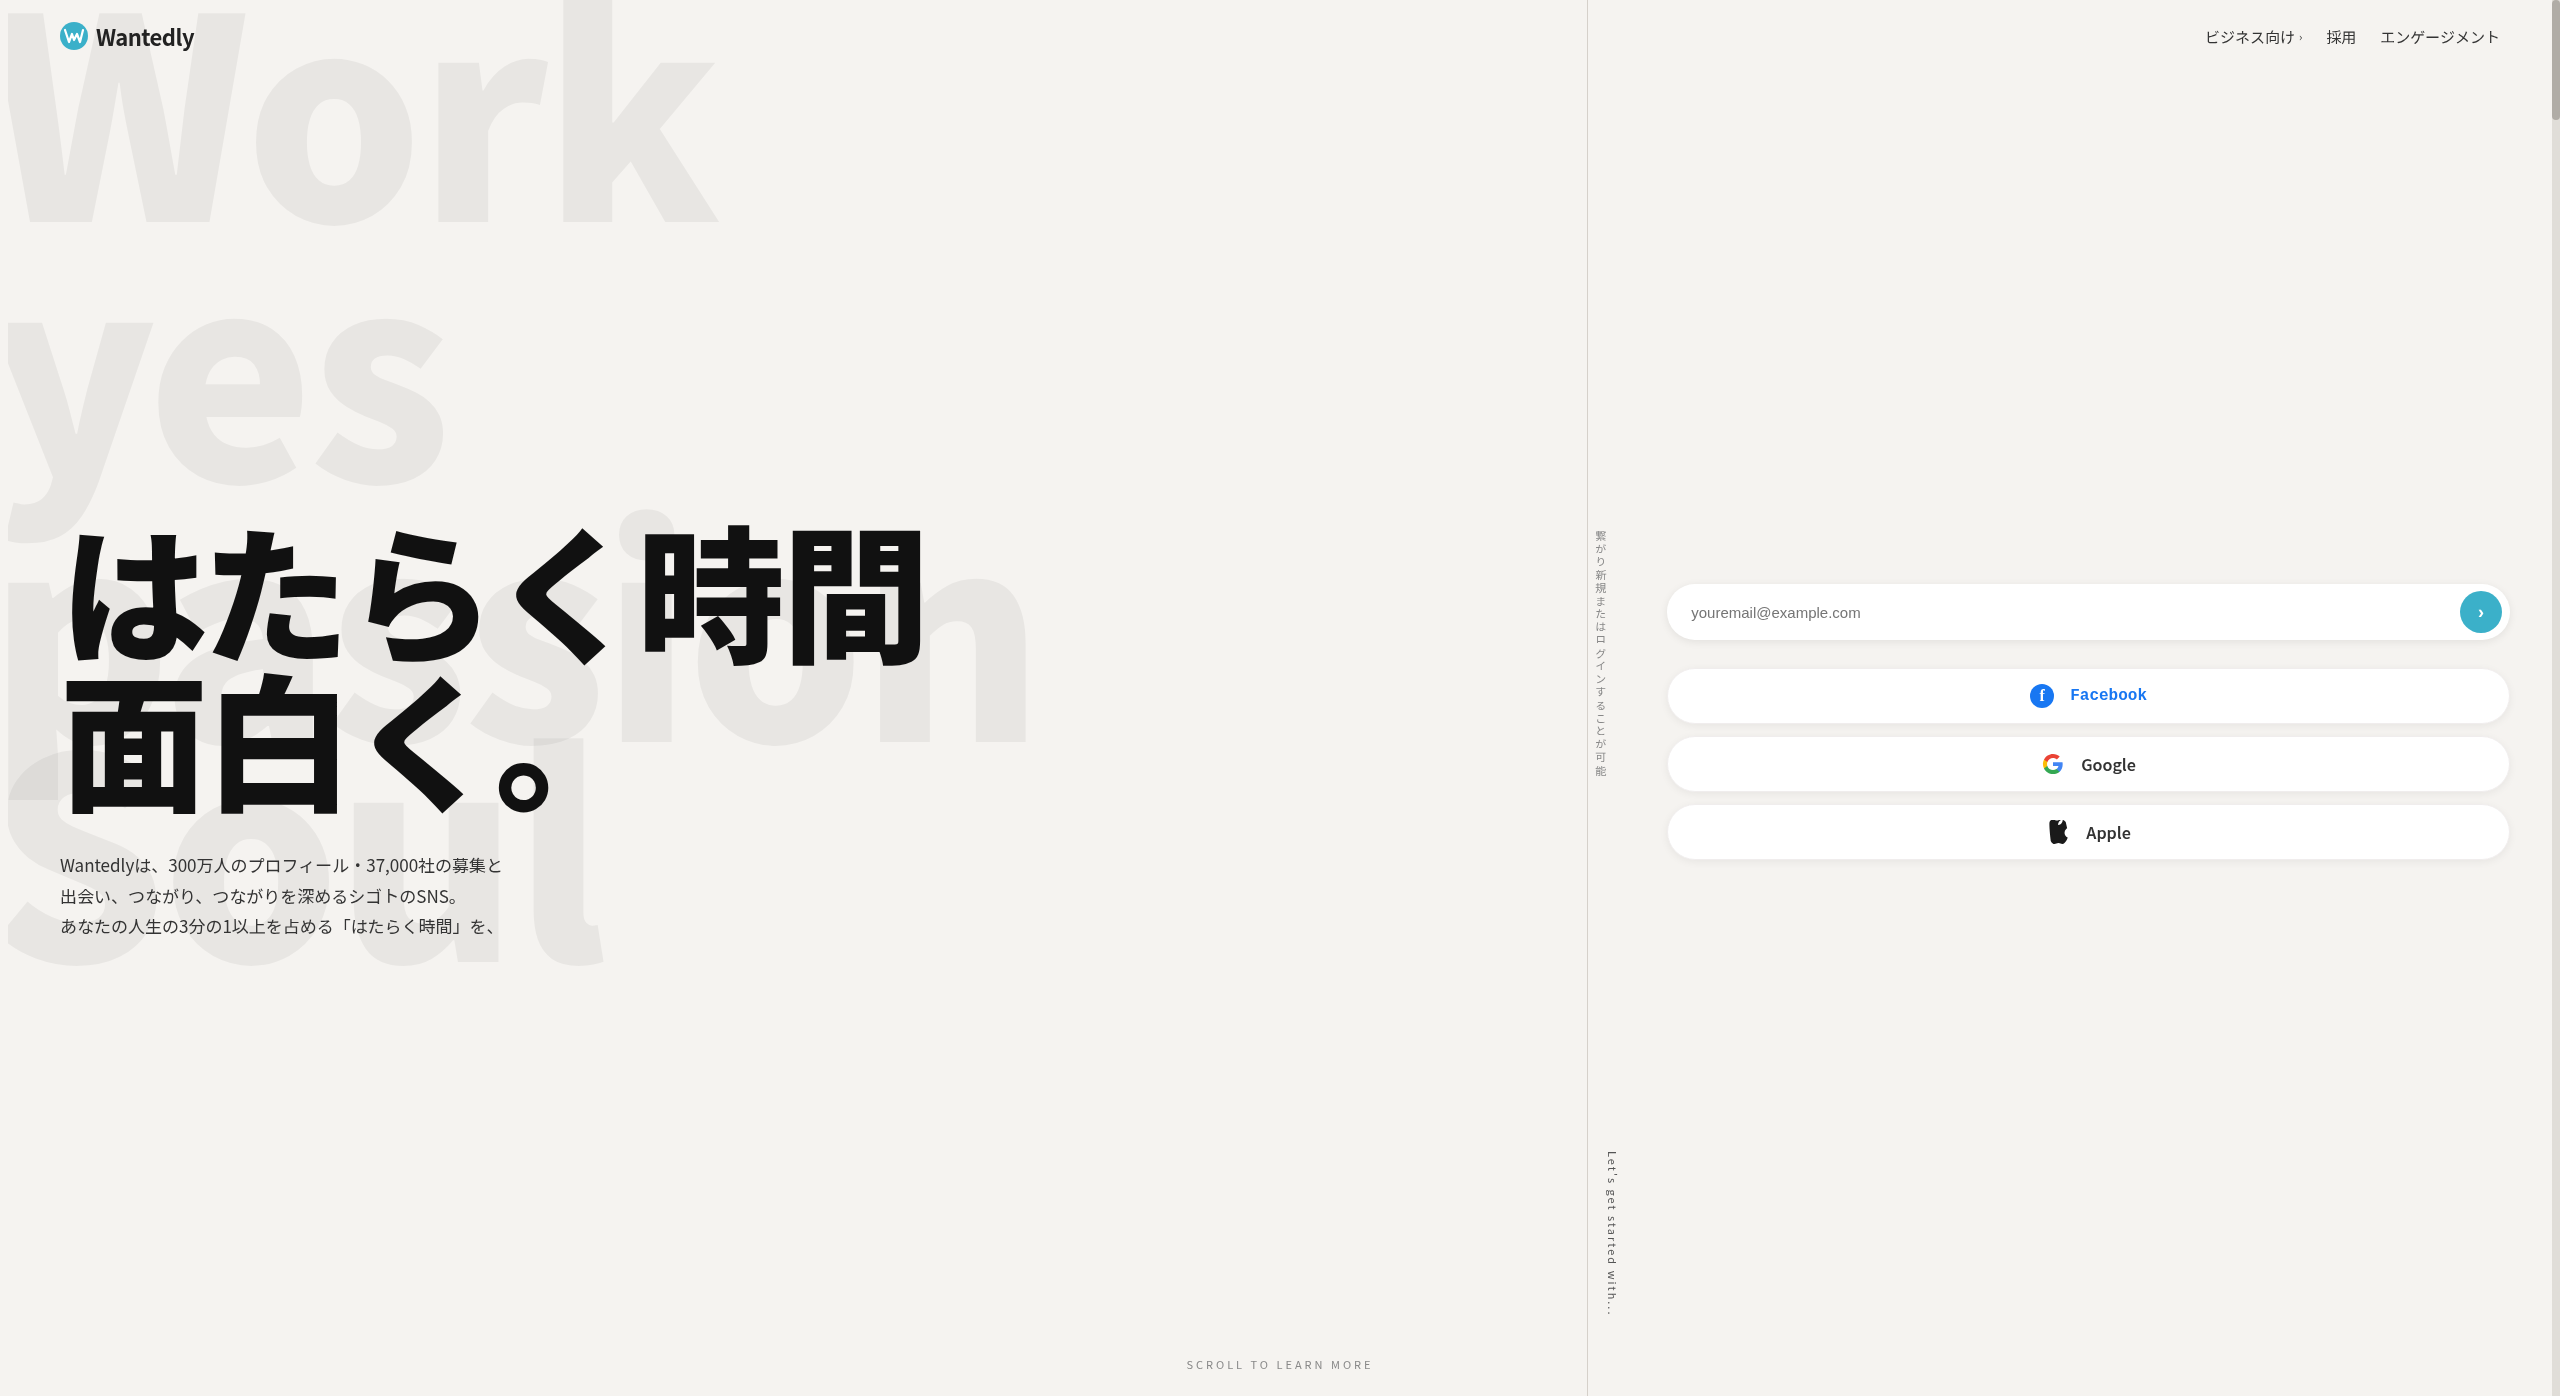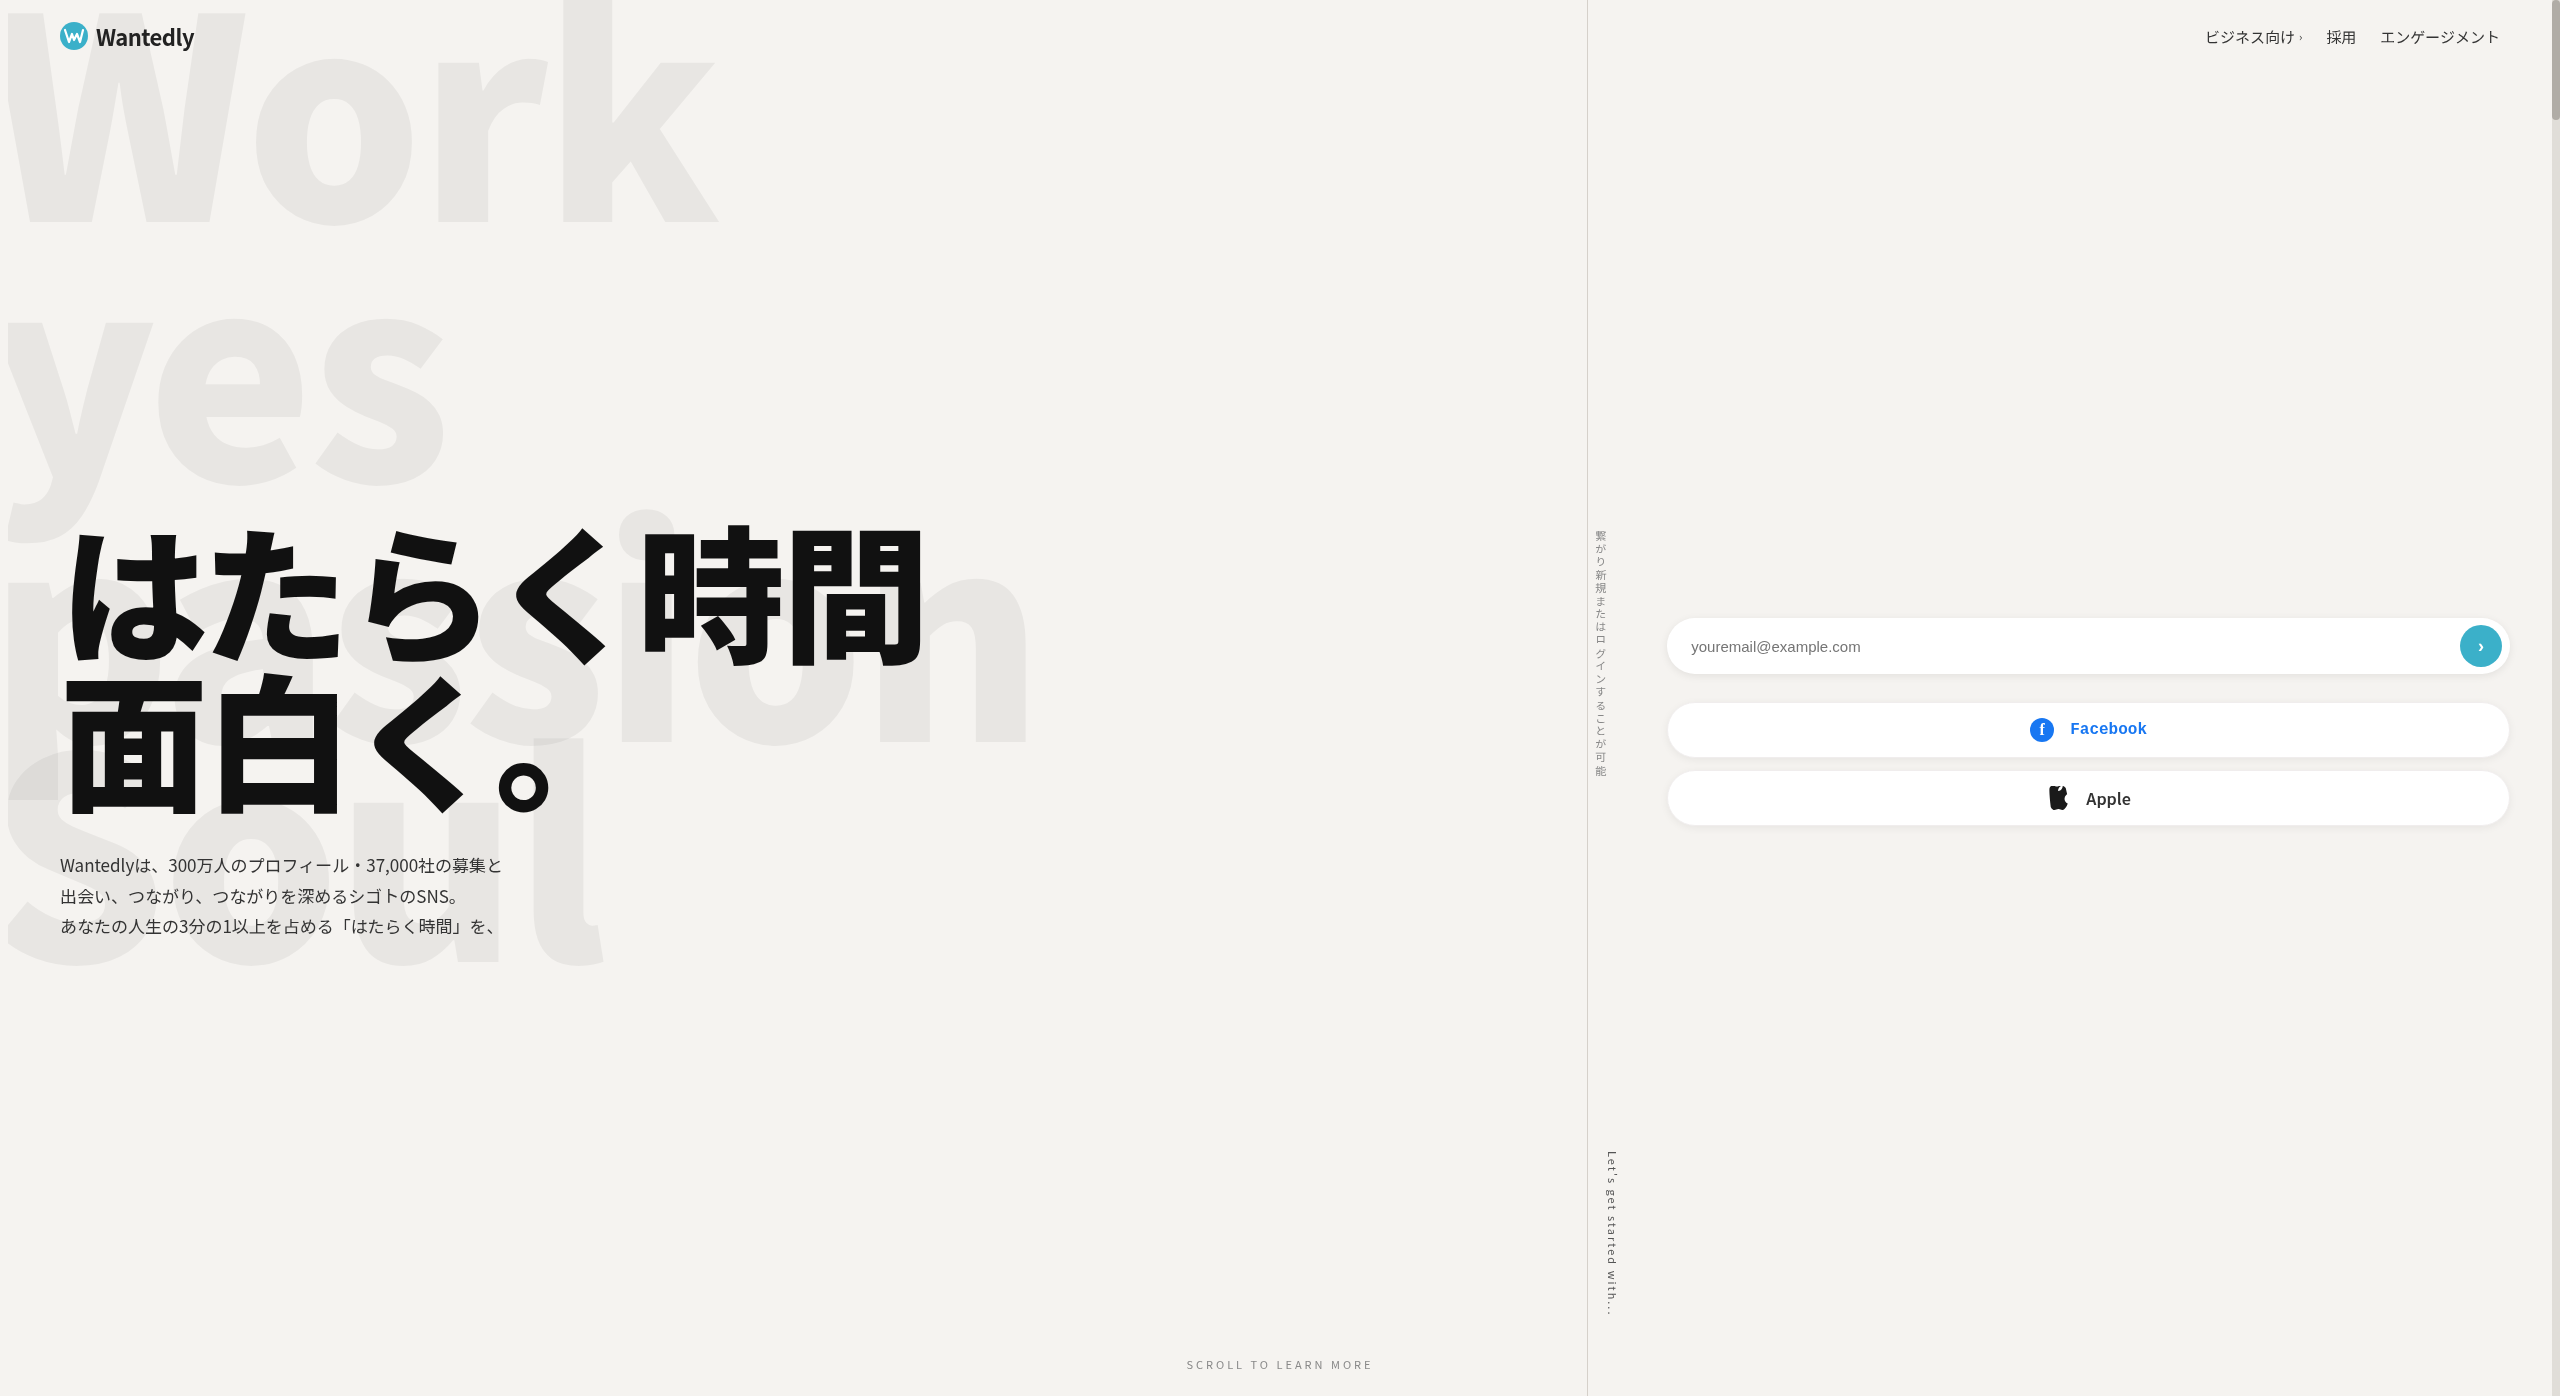--- a/index.html
+++ b/index.html
@@ -395,20 +395,31 @@
       <button class="email-submit-btn">
         <span>›</span>
       </button>
     </div>
 
     <div class="social-btn">
       <div class="fb-icon">f</div>
       <span class="social-btn-label facebook">Facebook</span>
     </div>
 
+    <div class="social-btn">
+      <div class="google-icon">
+        <svg class="google-g" viewBox="0 0 24 24" xmlns="http://www.w3.org/2000/svg">
+          <path d="M22.56 12.25c0-.78-.07-1.53-.2-2.25H12v4.26h5.92c-.26 1.37-1.04 2.53-2.21 3.31v2.77h3.57c2.08-1.92 3.28-4.74 3.28-8.09z" fill="#4285F4"></path>
+          <path d="M12 23c2.97 0 5.46-.98 7.28-2.66l-3.57-2.77c-.98.66-2.23 1.06-3.71 1.06-2.86 0-5.29-1.93-6.16-4.53H2.18v2.84C3.99 20.53 7.7 23 12 23z" fill="#34A853"></path>
+          <path d="M5.84 14.09c-.22-.66-.35-1.36-.35-2.09s.13-1.43.35-2.09V7.07H2.18C1.43 8.55 1 10.22 1 12s.43 3.45 1.18 4.93l2.85-2.22.81-.62z" fill="#FBBC05"></path>
+          <path d="M12 5.38c1.62 0 3.06.56 4.21 1.64l3.15-3.15C17.45 2.09 14.97 1 12 1 7.7 1 3.99 3.47 2.18 7.07l3.66 2.84c.87-2.6 3.3-4.53 6.16-4.53z" fill="#EA4335"></path>
+        </svg>
+      </div>
+      <span class="social-btn-label">Google</span>
+    </div>
 
     <div class="social-btn">
       <div class="apple-icon">
         <svg width="20" height="24" viewBox="0 0 814 1000" xmlns="http://www.w3.org/2000/svg">
           <path d="M788.1 340.9c-5.8 4.5-108.2 62.2-108.2 190.5 0 148.4 130.3 200.9 134.2 202.2-.6 3.2-20.7 71.9-68.7 141.9-42.8 61.6-87.5 123.1-155.5 123.1s-85.5-39.5-164-39.5c-76 0-103.7 40.8-165.9 40.8s-105-37.5-155.5-127.4C46 376 47.9 156.3 47.9 150.1c0-110.3 73.7-168.8 145.9-168.8 72.2 0 118.1 44.4 168.7 44.4 49.1 0 100.1-46.7 170.5-46.7 65.1 0 140 37.5 196.4 108.8zm-234.7-206.8c29.1-34.8 50.2-83.4 50.2-132 0-6.5-.5-13-.8-20.3-47.7 1.7-104.1 32.3-138.2 72.8-26.9 30.8-51.3 79.5-51.3 128.6 0 7.1.8 14 1.7 21 3.3.3 7.5.8 11.4.8 43.2 0 92.3-28.4 127-71.9z" fill="#1a1a1a"></path>
         </svg>
       </div>
       <span class="social-btn-label">Apple</span>
     </div>
   </div>

